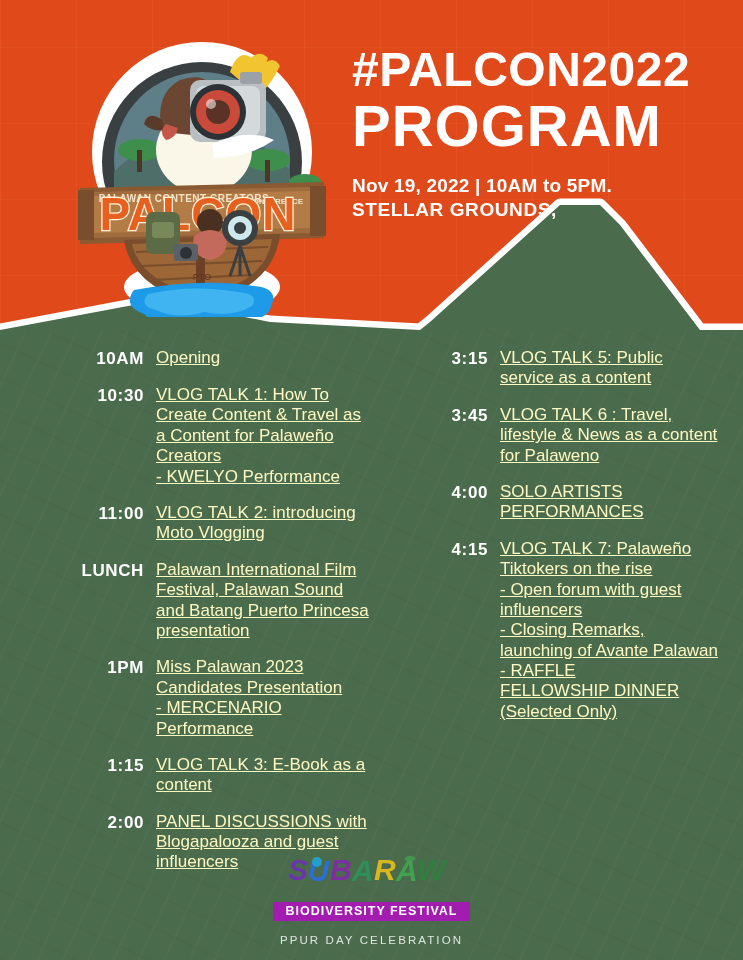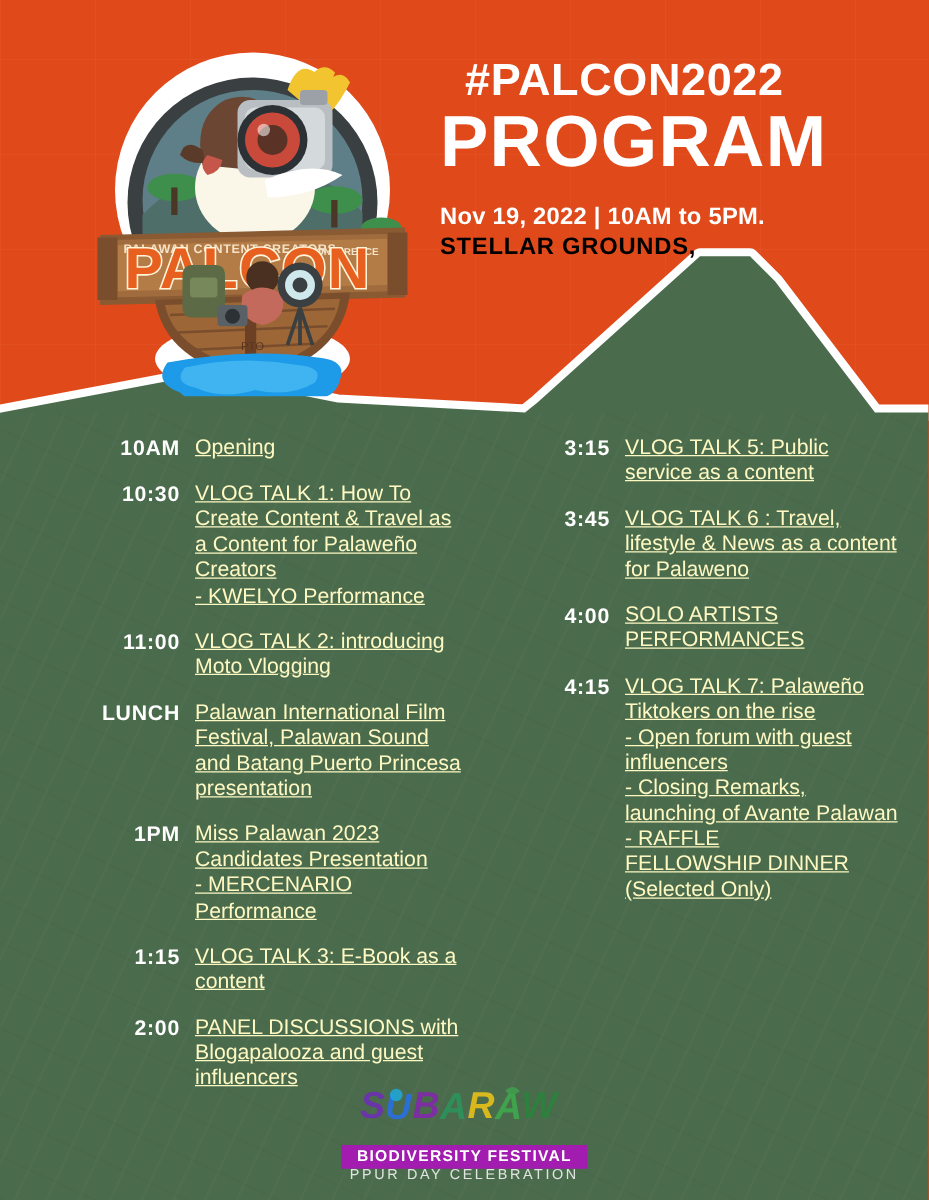--- a/index.html
+++ b/index.html
@@ -29,33 +29,33 @@
     position:absolute; left:0; top:330px; width:743px; height:630px;
     background-image:
       repeating-linear-gradient(115deg, rgba(255,255,255,.022) 0 2px, transparent 2px 23px),
       repeating-linear-gradient(25deg, rgba(0,0,0,.02) 0 2px, transparent 2px 31px);
     pointer-events:none;
   }
 
   
   #header { position:absolute; left:352px; top:46px; width:380px; }
   #hashtag {
-    font-size:36px; font-weight:bold; color:#fff;
-    letter-spacing:.5px; line-height:1.0;margin-left:20px;
+    font-size:48px; font-weight:bold; color:#fff;
+    letter-spacing:.5px; line-height:1.0;
   }
   #program-title {
     font-size:58px; font-weight:bold; color:#ffffff;
     letter-spacing:1px; line-height:1.02; margin-top:2px;
   }
   #event-datetime {
     margin-top:19px; font-size:19px; font-weight:bold; color:#fff;
     letter-spacing:.2px; line-height:1.28;
   }
   #event-venue {
-    font-size:19px; font-weight:bold; color:#000000;
+    font-size:19px; font-weight:bold; color:#ffffff;
     letter-spacing:.6px; line-height:1.28;
   }
 
   
   #palcon-logo { position:absolute; left:62px; top:32px; width:280px; height:285px; }
 
   
   .column { position:absolute; }
   #col-left  { left:26px;  top:348px; width:345px; }
   #col-right { left:380px; top:348px; width:340px; }
@@ -84,21 +84,21 @@
   #subaraw-banner {
     margin-top:15px;
     background:#a21caf;
     color:#fff;
     font-size:12.5px; font-weight:bold;
     letter-spacing:1px;
     padding:3px 13px 3px 13px;
     line-height:1;
   }
   #subaraw-sub {
-    margin-top:0;
+    margin-top:14px;
     color:#dfe6df; font-size:11.5px;
     letter-spacing:2.1px; line-height:1;
   }
 </style>
 </head>
 <body>
 
 <div id="poster">
 
   <div id="orange-texture"></div>

